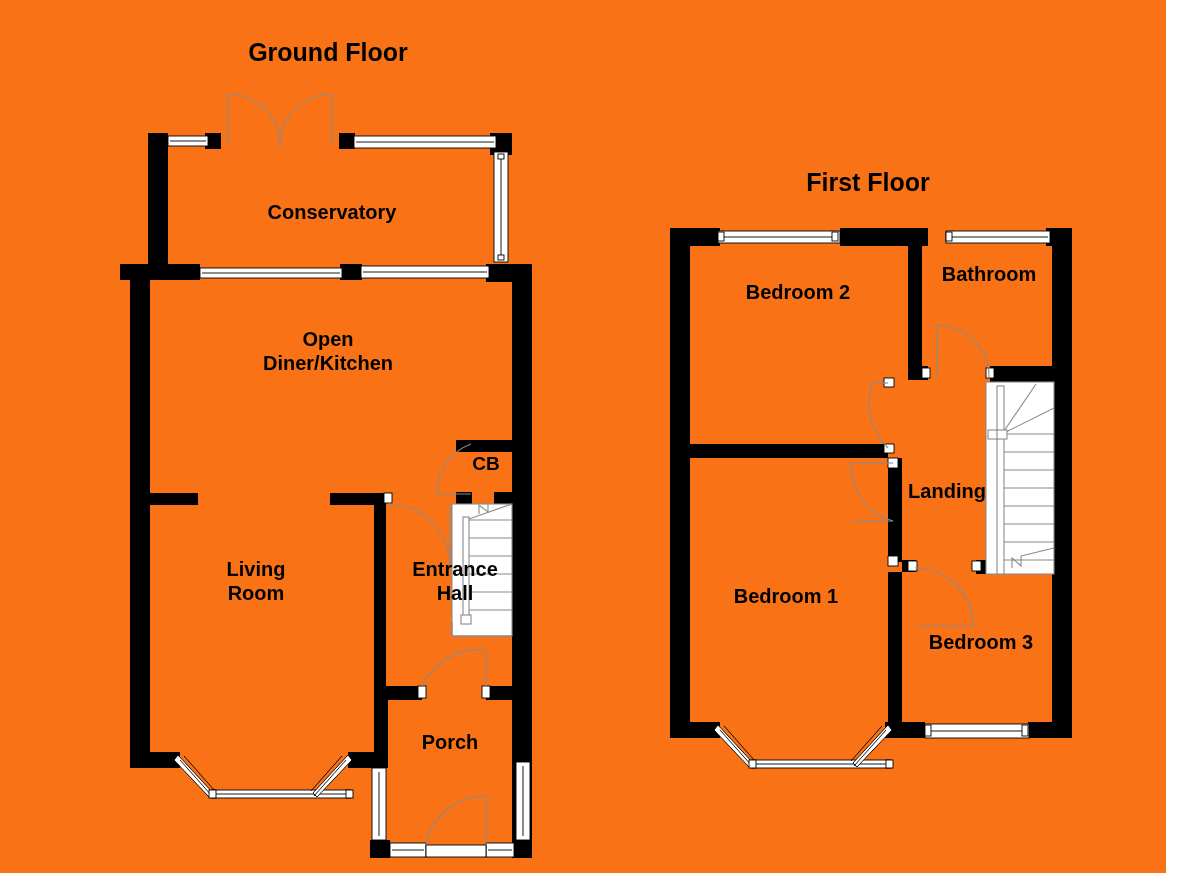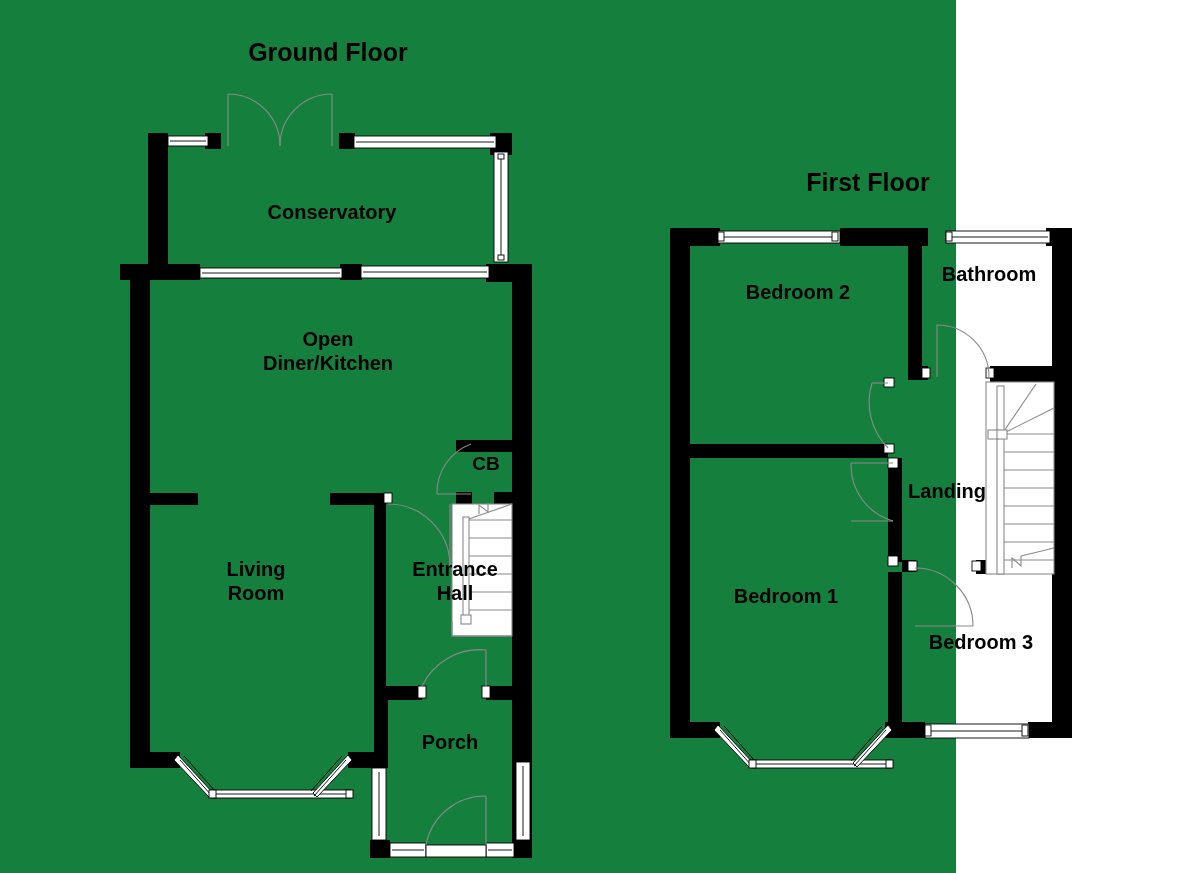--- a/index.html
+++ b/index.html
@@ -8,23 +8,23 @@
     background: #ffffff;
   }
   body {
     width: 1200px;
     height: 873px;
     font-family: "Liberation Sans", sans-serif;
     overflow: hidden;
   }
   #plan-root {
     position: relative;
-    width: 956px;
+    width: 1166px;
     height: 873px;
-    background: #15803d;
+    background: #f97316;
     text-align: center;
   }
   svg.plan-svg {
     position: absolute;
     top: 0;
     left: 0;
     width: 1200px;
     height: 873px;
   }
   .floor-title {

